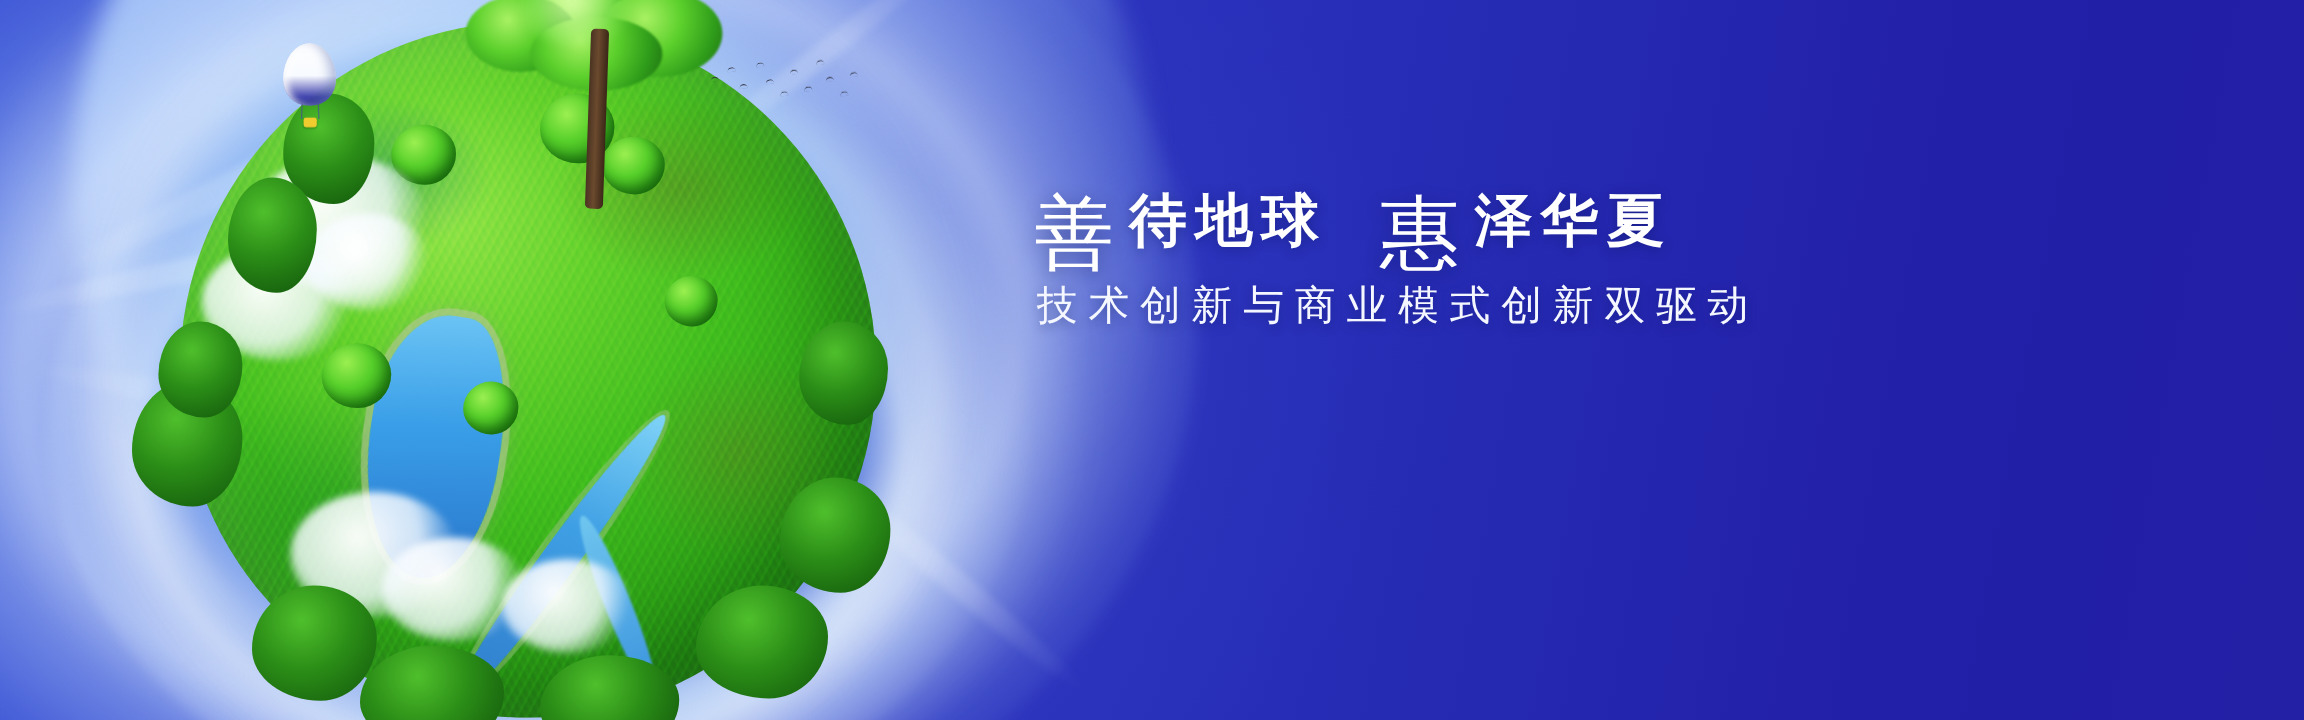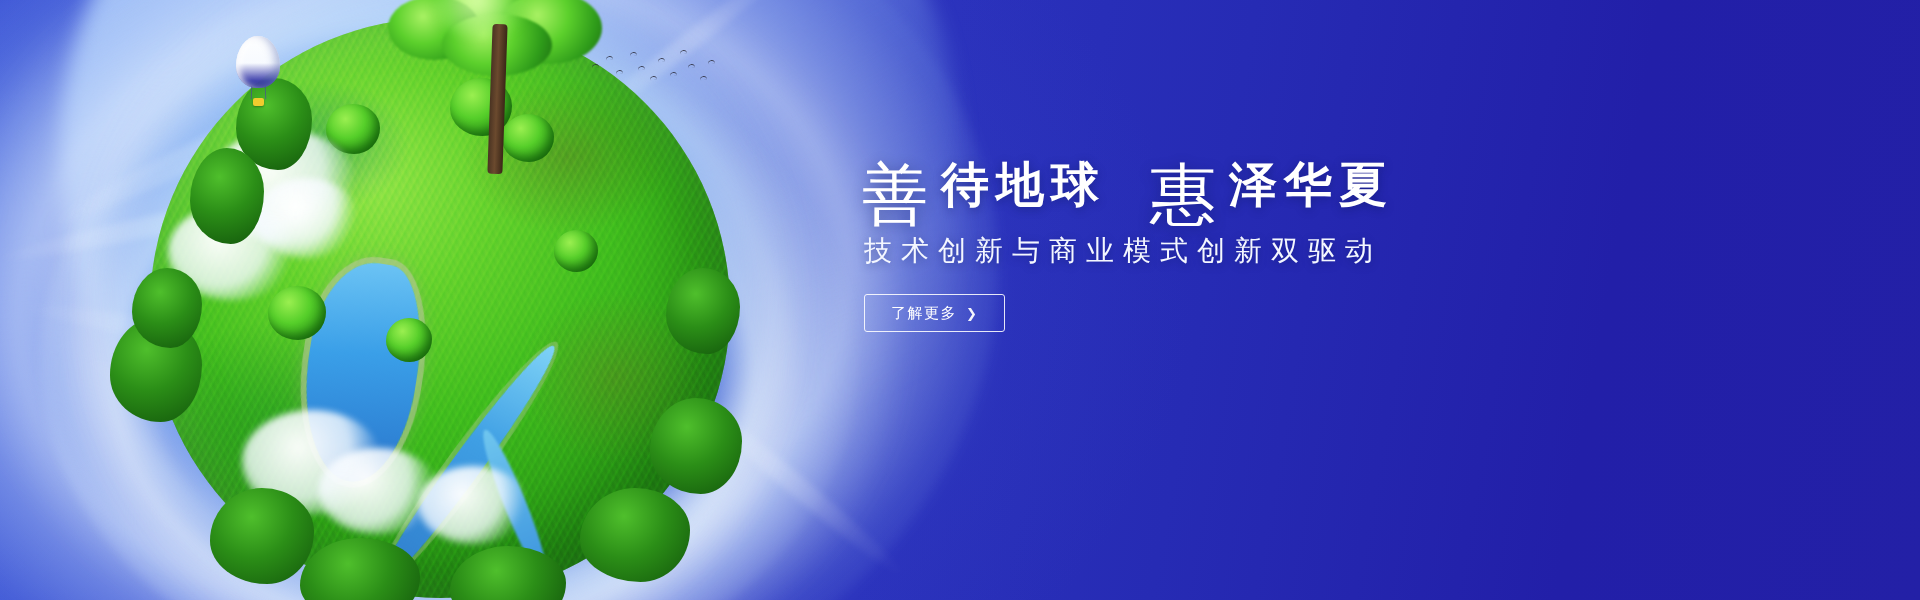--- a/index.html
+++ b/index.html
@@ -273,21 +273,21 @@
     font-weight: 700;
     position: relative;
     top: -12px;
     margin-left: 12px;
     text-shadow: 0 2px 10px rgba(10,20,80,0.40);
     margin-top: 16px;
   }
   .head-gap { width: 44px; }
 
   #subtitle {
-    font-size: 28px;
+    font-size: 34px;
     letter-spacing: 9px;
     font-weight: 400;
     color: #f4f7ff;
     margin: 12px 0 0 2px;
     text-shadow: 0 2px 9px rgba(10,20,80,0.40);
   }
 
   #desc {
     font-size: 17px;
     letter-spacing: 0.4px;
@@ -409,19 +409,15 @@
       <span class="head-gap"></span>
       <span class="head-group">
         <span class="head-big">惠</span>
         <span class="head-small">泽华夏</span>
       </span>
     </div>
 
     <div id="subtitle">技术创新与商业模式创新双驱动</div>
 
 
-    <button id="cta">
-      <span>了解更多</span>
-      <span id="cta-arrow">❯</span>
-    </button>
 
   </div>
 </div>
 
 </body></html>

